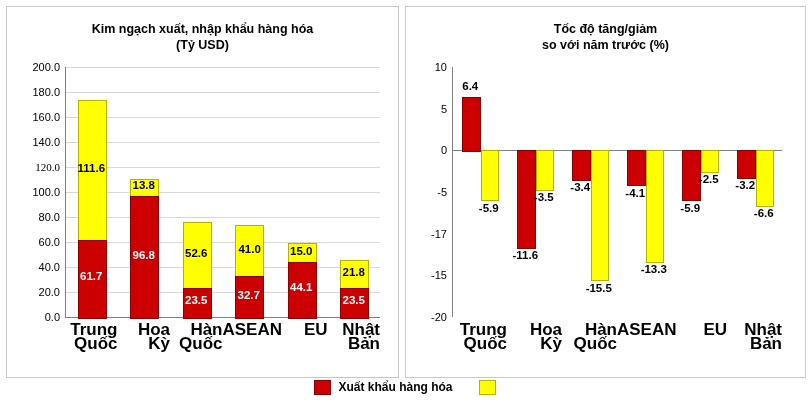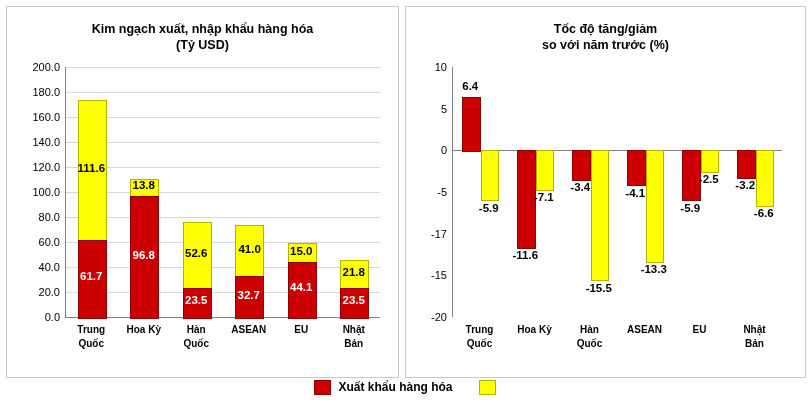--- a/index.html
+++ b/index.html
@@ -26,21 +26,21 @@
   .axis-line{position:absolute;background:#808080;}
   .gridline{position:absolute;height:1px;background:#d9d9d9;left:0;right:0;}
 
   .ytick{
     position:absolute;right:100%;margin-right:5px;
     font-size:11px;text-align:right;white-space:nowrap;
     transform:translateY(-50%);color:#000;
   }
 
   .xlabel{
-    position:absolute;text-align:center;font-size:10px;font-weight:bold;
+    position:absolute;text-align:right;font-size:17px;font-weight:bold;
     line-height:13.5px;
   }
 
   .bar{position:absolute;}
   .bar.red{background:#cc0000;border:1px solid #8b0000;}
   .bar.yel{background:#ffff00;border:1px solid #b3b300;}
 
   .dlabel{
     position:absolute;font-size:11.5px;font-weight:bold;text-align:center;
     white-space:nowrap;
@@ -71,21 +71,21 @@
         <div class="ytick" style="top: 225px;">20.0</div>
         <div class="gridline" style="top: 200px;"></div>
         <div class="ytick" style="top: 200px;">40.0</div>
         <div class="gridline" style="top: 175px;"></div>
         <div class="ytick" style="top: 175px;">60.0</div>
         <div class="gridline" style="top: 150px;"></div>
         <div class="ytick" style="top: 150px;">80.0</div>
         <div class="gridline" style="top: 125px;"></div>
         <div class="ytick" style="top: 125px;">100.0</div>
         <div class="gridline" style="top: 100px;"></div>
-        <div class="ytick" style="top: 100px;">120.0</div>
+        <div class="ytick" style="top: 100px; font-family: Liberation Serif, serif;">120.0</div>
         <div class="gridline" style="top: 75px;"></div>
         <div class="ytick" style="top: 75px;">140.0</div>
         <div class="gridline" style="top: 50px;"></div>
         <div class="ytick" style="top: 50px;">160.0</div>
         <div class="gridline" style="top: 25px;"></div>
         <div class="ytick" style="top: 25px;">180.0</div>
         <div class="gridline" style="top: 0px;"></div>
         <div class="ytick" style="top: 0px;">200.0</div>
         <div class="axis-line" style="left: 0px; top: 0px; width: 1px; height: 250px; background: rgb(128, 128, 128);"></div>
         <div class="axis-line" style="left: 0px; top: 250px; width: 315px; height: 1px; background: rgb(128, 128, 128);"></div>
@@ -154,21 +154,21 @@
         <div class="ytick" style="top: 250px;">-20</div>
         <div class="axis-line" style="left: 0px; top: 0px; width: 1px; height: 250px; background: rgb(128, 128, 128);"></div>
         <div class="axis-line" style="left: 0px; top: 83.3333px; width: 330px; height: 1px; background: rgb(128, 128, 128);"></div>
         <div class="bar red" style="left: 10px; top: 30px; width: 16.5px; height: 53.3333px;"></div>
         <div class="bar yel" style="left: 28.5px; top: 83.3333px; width: 16.5px; height: 49.1667px;"></div>
         <div class="dlabel" style="left: 2px; width: 32.5px; top: 13px;">6.4</div>
         <div class="dlabel" style="left: 20.5px; width: 32.5px; top: 134.5px;">-5.9</div>
         <div class="bar red" style="left: 65px; top: 83.3333px; width: 16.5px; height: 96.6667px;"></div>
         <div class="bar yel" style="left: 83.5px; top: 83.3333px; width: 16.5px; height: 38.3333px;"></div>
         <div class="dlabel" style="left: 57px; width: 32.5px; top: 182px; text-align: center;">-11.6</div>
-        <div class="dlabel" style="left: 75.5px; width: 32.5px; top: 123.667px;">-7.1</div>
+        <div class="dlabel" style="left: 75.5px; width: 32.5px; top: 123.667px;">-3.5</div>
         <div class="bar red" style="left: 120px; top: 83.3333px; width: 16.5px; height: 28.3333px;"></div>
         <div class="bar yel" style="left: 138.5px; top: 83.3333px; width: 16.5px; height: 129.167px;"></div>
         <div class="dlabel" style="left: 112px; width: 32.5px; top: 113.667px;">-3.4</div>
         <div class="dlabel" style="left: 130.5px; width: 32.5px; top: 214.5px;">-15.5</div>
         <div class="bar red" style="left: 175px; top: 83.3333px; width: 16.5px; height: 34.1667px;"></div>
         <div class="bar yel" style="left: 193.5px; top: 83.3333px; width: 16.5px; height: 110.833px;"></div>
         <div class="dlabel" style="left: 167px; width: 32.5px; top: 119.5px;">-4.1</div>
         <div class="dlabel" style="left: 185.5px; width: 32.5px; top: 196.167px;">-13.3</div>
         <div class="bar red" style="left: 230px; top: 83.3333px; width: 16.5px; height: 49.1667px;"></div>
         <div class="bar yel" style="left: 248.5px; top: 83.3333px; width: 16.5px; height: 20.8333px;"></div>

